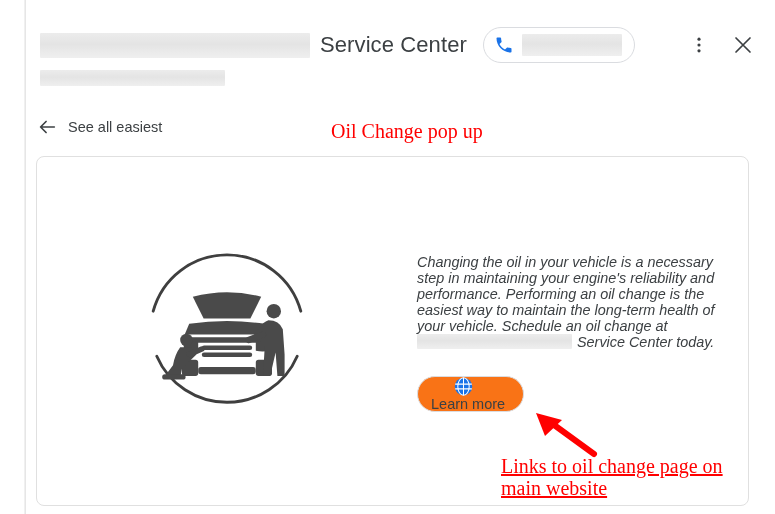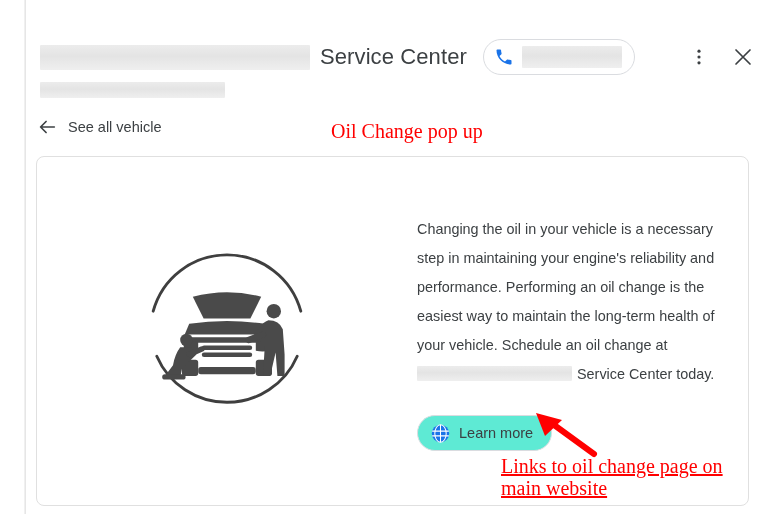--- a/index.html
+++ b/index.html
@@ -37,21 +37,21 @@
     height: 514px;
     background: #ffffff;
     border-right: 1px solid #f0f0f0;
     box-sizing: border-box;
   }
 
   
   #popup-header {
     position: absolute;
     left: 0;
-    top: 12px;
+    top: 0;
     width: 694px;
     height: 100px;
   }
   #header-row {
     position: absolute;
     left: 14px;
     top: 24px;
     width: 722px;
     height: 42px;
     display: flex;
@@ -183,43 +183,45 @@
     height: 180px;
     display: block;
   }
   #product-details {
     flex: 1 1 auto;
     padding-right: 18px;
     padding-top: 4px;
   }
   #product-description {
     font-size: 14.4px;
-    line-height: 29px;
+    line-height: 16px;
     color: #3c4043;
     width: 312px;
     margin: 0;
+    font-style: italic;
   }
   #inline-business-redacted {
     display: inline-block;
     width: 155px;
     height: 15px;
     vertical-align: -2px;
     margin-right: 1px;
   }
   #learn-more-button {
     margin-top: 26px;
     display: inline-flex;
     align-items: center;
     height: 36px;
     padding: 0 18px 0 13px;
     border: 1px solid #dadce0;
     border-radius: 18px;
-    background: #5eead4;
+    background: #f97316;
     cursor: pointer;
     box-sizing: border-box;
+    flex-direction: column;
   }
   #globe-icon {
     width: 19px;
     height: 19px;
     margin-right: 9px;
     flex: 0 0 auto;
     display: block;
   }
   #learn-more-label {
     font-size: 14.5px;
@@ -294,21 +296,21 @@
     </div>
 
     <div id="subtitle-redacted" class="redacted"></div>
 
   </div>
 
   <div id="see-all-products">
     <svg id="back-arrow-icon" viewBox="0 0 24 24">
       <path d="M20 12 H5 M11 6 L5 12 L11 18" stroke="#3c4043" stroke-width="1.8" fill="none" stroke-linecap="round" stroke-linejoin="round"></path>
     </svg>
-    <span id="see-all-products-label">See all vehicle</span>
+    <span id="see-all-products-label">See all easiest</span>
   </div>
 
   <div id="product-card">
     <div id="card-inner">
 
       <div id="product-image-wrap">
         <svg id="product-illustration" viewBox="0 0 200 200">
 
           <path d="M18 78 A 85 85 0 0 1 182 78" stroke="#3f3f3f" stroke-width="3.2" fill="none" stroke-linecap="round"></path>
           <path d="M22 128 A 85 85 0 0 0 178 128" stroke="#3f3f3f" stroke-width="3.2" fill="none" stroke-linecap="round"></path>

